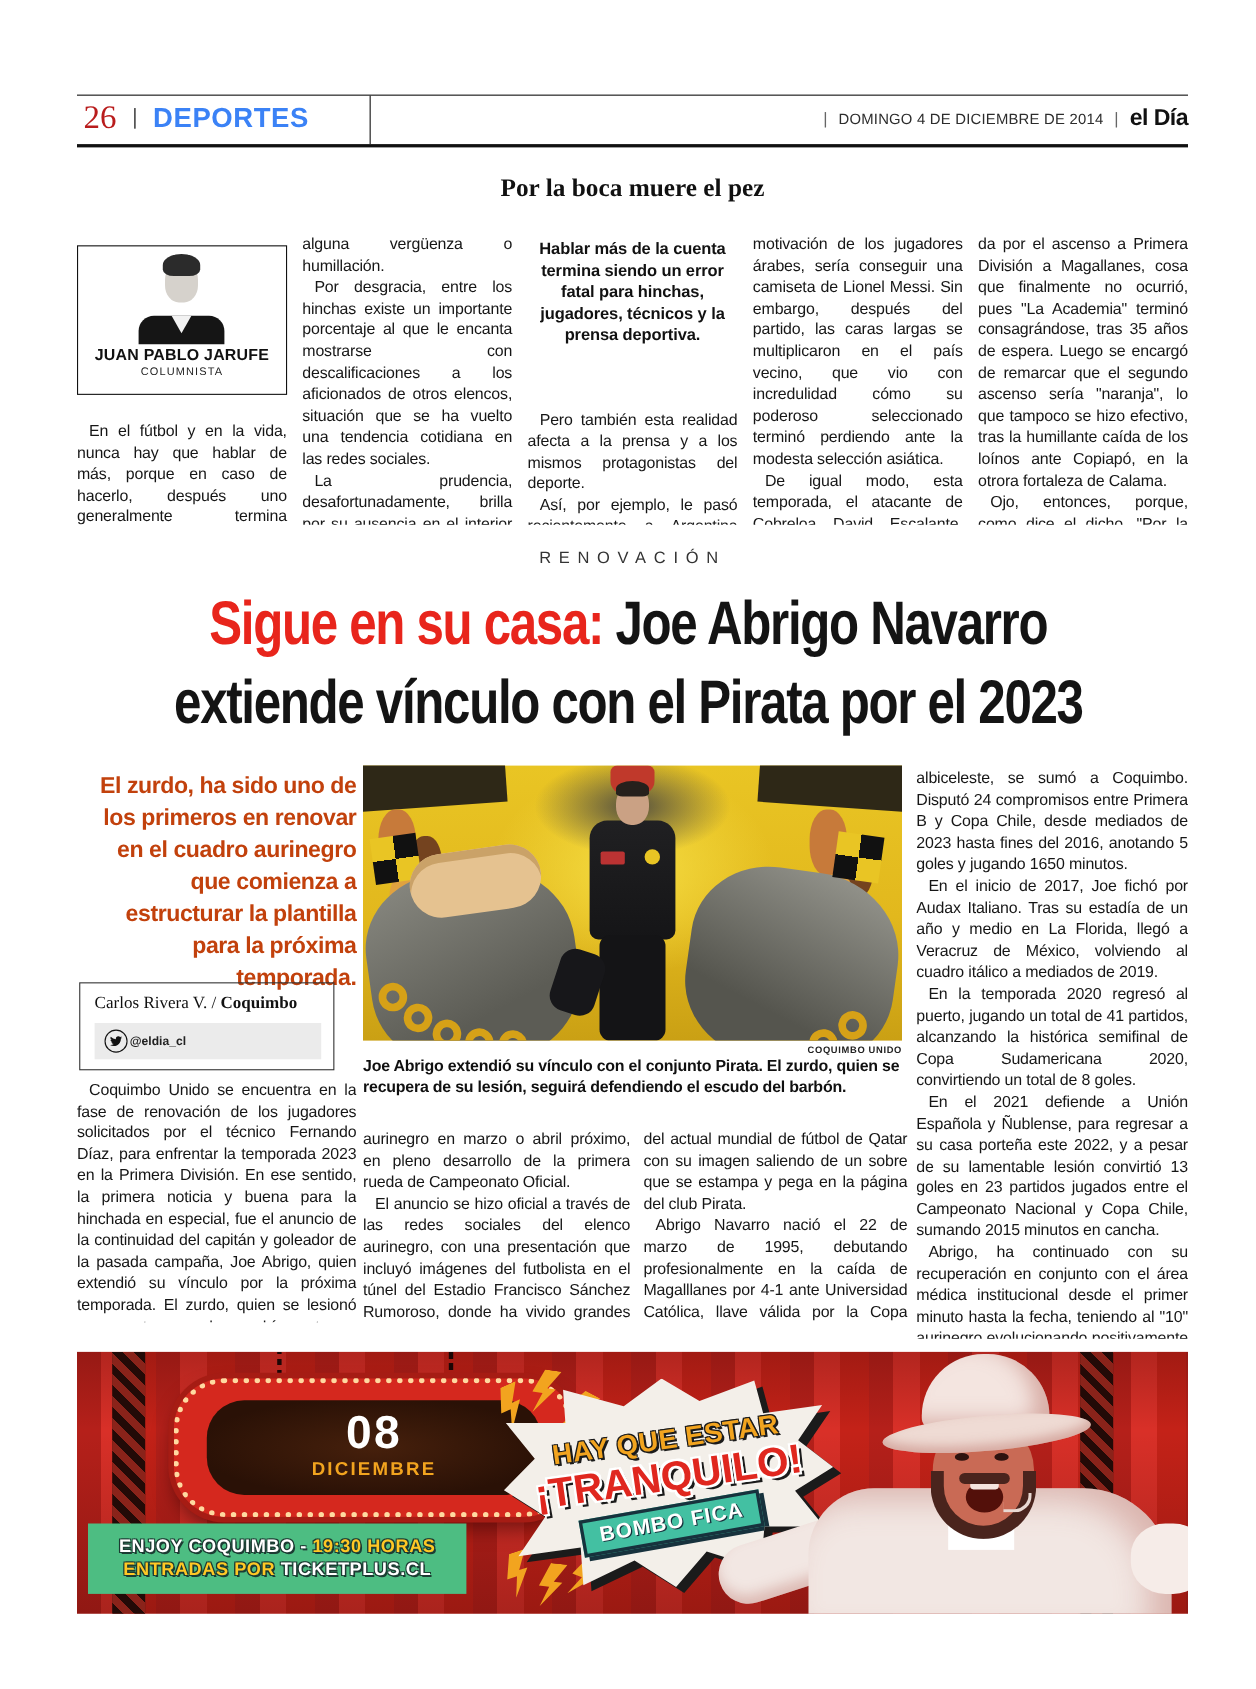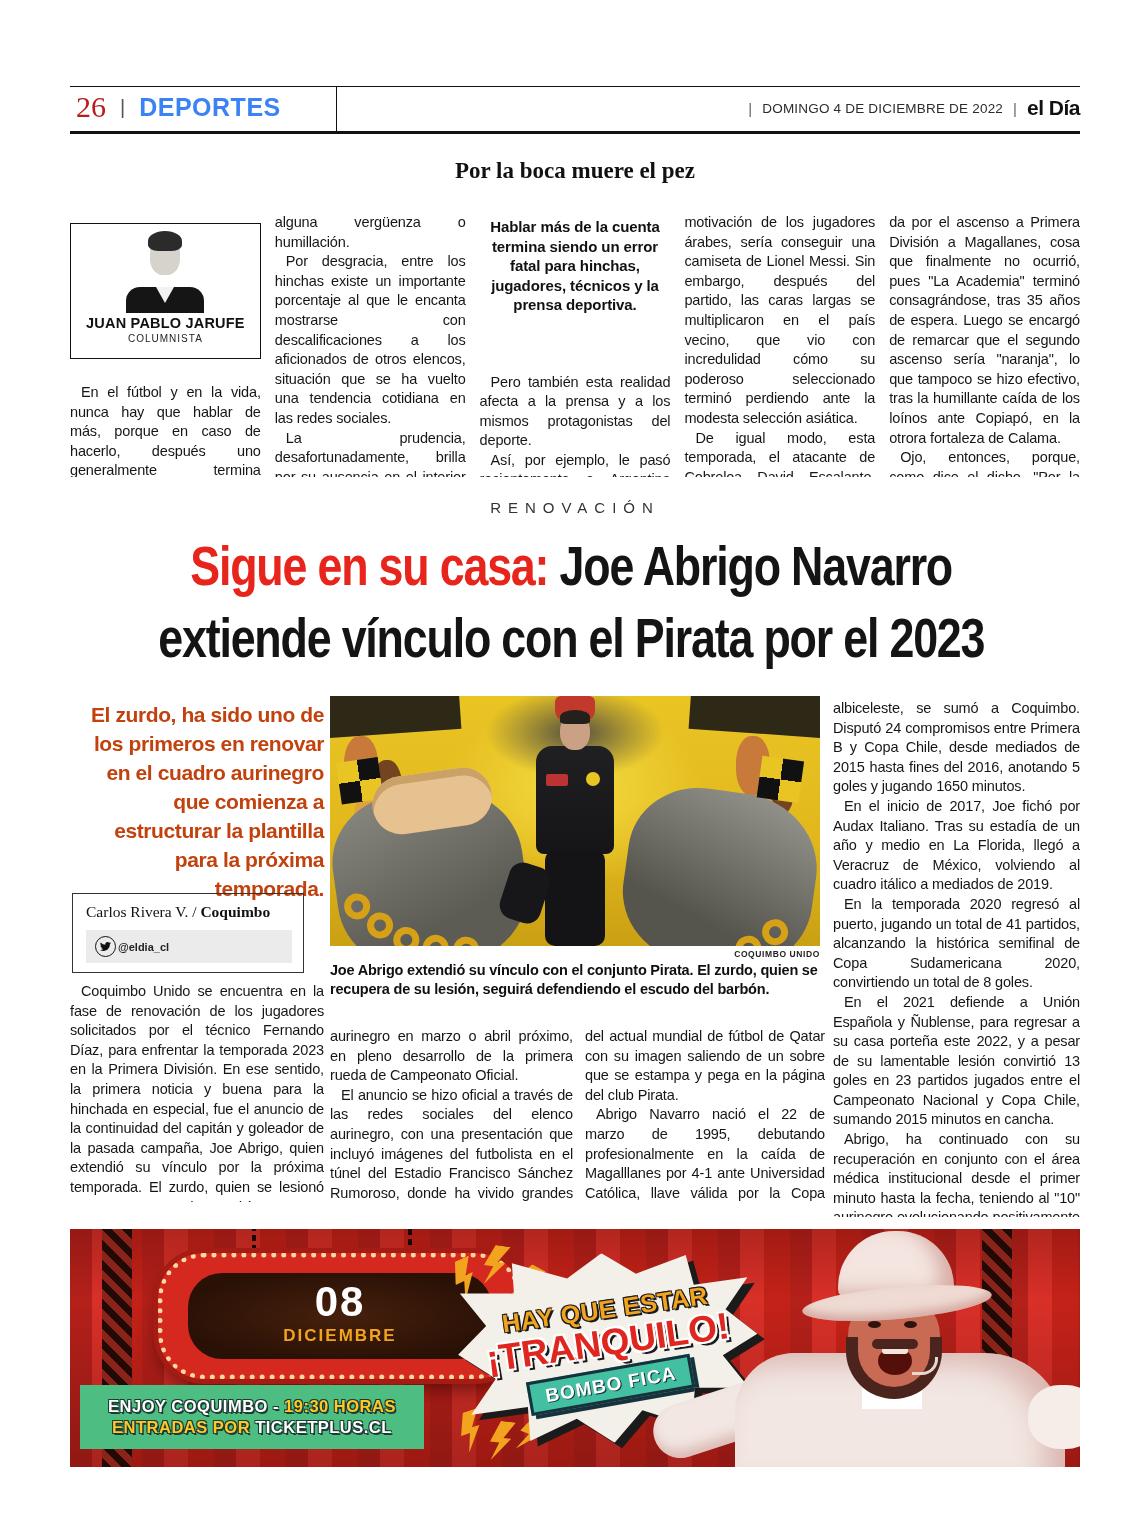--- a/index.html
+++ b/index.html
@@ -183,21 +183,21 @@
 
   <div class="rule-top"></div>
   <div class="hdr-vdiv"></div>
   <div class="hdr-left">
     <span class="page-num">26</span>
     <span class="hdr-sep">|</span>
     <span class="section-name">DEPORTES</span>
   </div>
   <div class="hdr-right">
     <span class="vbar">|</span>
-    <span class="hdr-date">DOMINGO 4 DE DICIEMBRE DE 2022</span>
+    <span class="hdr-date">DOMINGO 4 DE DICIEMBRE DE 2014</span>
     <span class="vbar">|</span>
     <span class="brand">el Día</span>
   </div>
   <div class="rule-bottom"></div>
 
   <h2 class="oped-title">Por la boca muere el pez</h2>
   <div class="oped-cols">
     <div class="col jtext">
       <div class="columnist-box">
         <div class="avatar">
@@ -302,21 +302,21 @@
 
   <div class="fcol-mid1 jtext cont">
       <p>aurinegro en marzo o abril próximo, en pleno desarrollo de la primera rueda de Campeonato Oficial.</p>
       <p>El anuncio se hizo oficial a través de las redes sociales del elenco aurinegro, con una presentación que incluyó imágenes del futbolista en el túnel del Estadio Francisco Sánchez Rumoroso, donde ha vivido grandes emociones e imágenes a la usanza</p>
     </div>
   <div class="fcol-mid2 jtext cont">
       <p>del actual mundial de fútbol de Qatar con su imagen saliendo de un sobre que se estampa y pega en la página del club Pirata.</p>
       <p>Abrigo Navarro nació el 22 de marzo de 1995, debutando profesionalmente en la caída de Magalllanes por 4-1 ante Universidad Católica, llave válida por la Copa Chile de 2012.</p>
     </div>
   <div class="fcol-right jtext cont">
-      <p>albiceleste, se sumó a Coquimbo. Disputó 24 compromisos entre Primera B y Copa Chile, desde mediados de 2015 hasta fines del 2016, anotando 5 goles y jugando 1650 minutos.</p>
+      <p>albiceleste, se sumó a Coquimbo. Disputó 24 compromisos entre Primera B y Copa Chile, desde mediados de 2023 hasta fines del 2016, anotando 5 goles y jugando 1650 minutos.</p>
       <p>En el inicio de 2017, Joe fichó por Audax Italiano. Tras su estadía de un año y medio en La Florida, llegó a Veracruz de México, volviendo al cuadro itálico a mediados de 2019.</p>
       <p>En la temporada 2020 regresó al puerto, jugando un total de 41 partidos, alcanzando la histórica semifinal de Copa Sudamericana 2020, convirtiendo un total de 8 goles.</p>
       <p>En el 2021 defiende a Unión Española y Ñublense, para regresar a su casa porteña este 2022, y a pesar de su lamentable lesión convirtió 13 goles en 23 partidos jugados entre el Campeonato Nacional y Copa Chile, sumando 2015 minutos en cancha.</p>
       <p>Abrigo, ha continuado con su recuperación en conjunto con el área médica institucional desde el primer minuto hasta la fecha, teniendo al "10" aurinegro evolucionando positivamente y según las indicaciones de los profesionales que evalúan cada nueva fase de su rehabilitación.</p>
     </div>
 
   <div class="ad">
     <div class="truss tl"></div>
     <div class="truss tr"></div>
     <div class="chain c1"></div>

